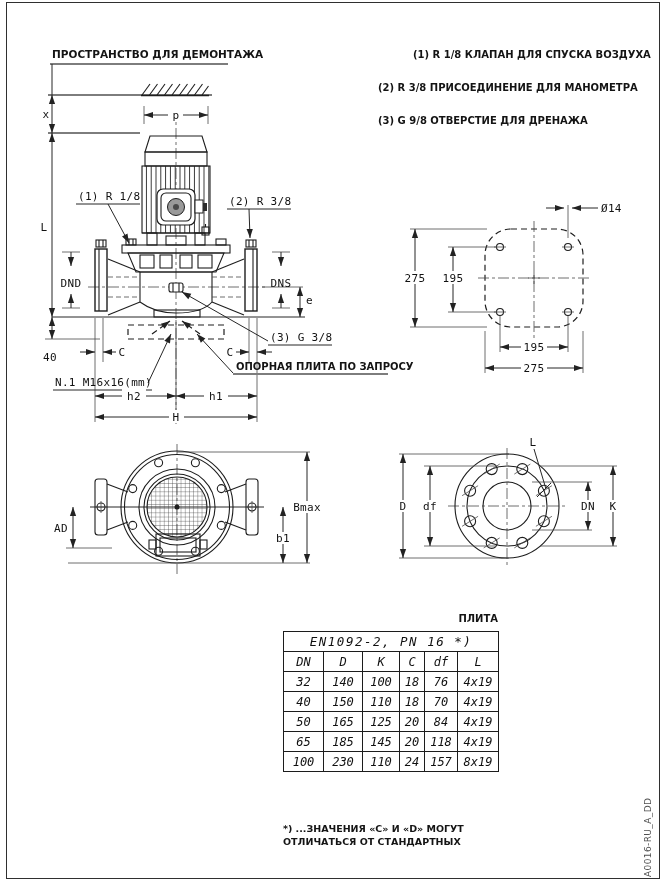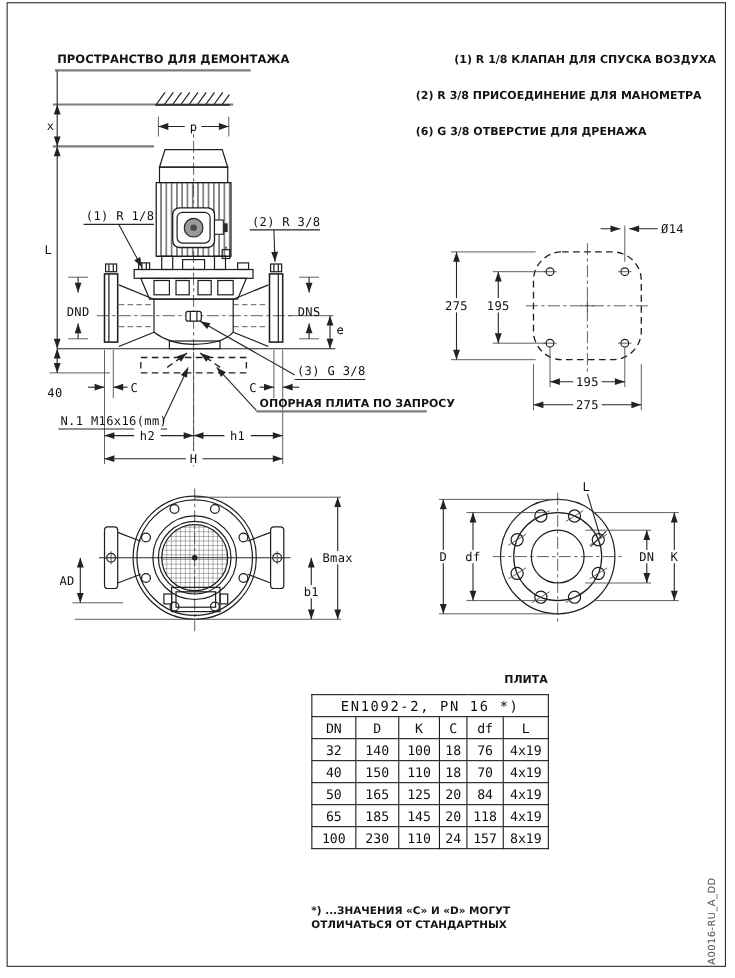--- a/index.html
+++ b/index.html
@@ -17,21 +17,21 @@
   .dash { stroke:#1e1e1e; stroke-width:1.2; fill:none; stroke-dasharray:6 4; }
   .dt   { font:11px "DejaVu Sans Mono", monospace; fill:#111; letter-spacing:0.3px; }
   .rus-svg { font:bold 10px "DejaVu Sans", sans-serif; fill:#141414; }
   .wbg  { fill:#ffffff; stroke:none; }
   .rus  { position:absolute; font:bold 10px/12px "DejaVu Sans", sans-serif; color:#141414; white-space:nowrap; }
   .title-note { font-size:10.5px; }
   .ftitle { position:absolute; left:283px; top:613px; width:215px; text-align:right;
             font:bold 10px "DejaVu Sans", sans-serif; color:#141414; }
   .ftable { position:absolute; left:283px; top:631px; border-collapse:collapse; table-layout:fixed;
             width:215px; font:12px "DejaVu Sans Mono", monospace; color:#101010; text-align:center; }
-  .ftable td { border:1.4px solid #1c1c1c; height:19px; padding:0; overflow:hidden; }
+  .ftable td { border:1.4px solid #1c1c1c; height:19px; padding:0; overflow:hidden;font-style:italic; }
   .ftable .std td { letter-spacing:1.5px; font-size:12.5px; }
   .fnote { position:absolute; left:283px; top:791px; width:230px;
            font:bold 9.5px/12.5px "DejaVu Sans", sans-serif; color:#141414;margin-top:32px; }
   .vcode { position:absolute; left:643px; top:877px; transform:rotate(-90deg); transform-origin:0 0;
            font:9px "DejaVu Sans", sans-serif; color:#4f4f4f; letter-spacing:0.4px; white-space:nowrap; }
 </style>
 </head>
 <body>
 
 <div id="stage">
@@ -394,21 +394,21 @@
       <text class="dt" x="613" y="510" text-anchor="middle">K</text>
       <text class="dt" x="533" y="446" text-anchor="middle">L</text>
     </g>
   </svg>
 
   <div class="rus title-note" style="left:52px; top:48px;">ПРОСТРАНСТВО ДЛЯ ДЕМОНТАЖА</div>
 
   <div>
     <div class="rus" style="left:378px; top:49px;margin-left:35px;">(1) R 1/8 КЛАПАН ДЛЯ СПУСКА ВОЗДУХА</div>
     <div class="rus" style="left:378px; top:82px;">(2) R 3/8 ПРИСОЕДИНЕНИЕ ДЛЯ МАНОМЕТРА</div>
-    <div class="rus" style="left:378px; top:115px;">(6) G 3/8 ОТВЕРСТИЕ ДЛЯ ДРЕНАЖА</div>
+    <div class="rus" style="left:378px; top:115px;">(3) G 9/8 ОТВЕРСТИЕ ДЛЯ ДРЕНАЖА</div>
   </div>
 
   <div class="ftitle">ПЛИТА</div>
 
   <table class="ftable">
     <colgroup>
         <col style="width:40px">
         <col style="width:39px">
         <col style="width:37px">
         <col style="width:25px">

